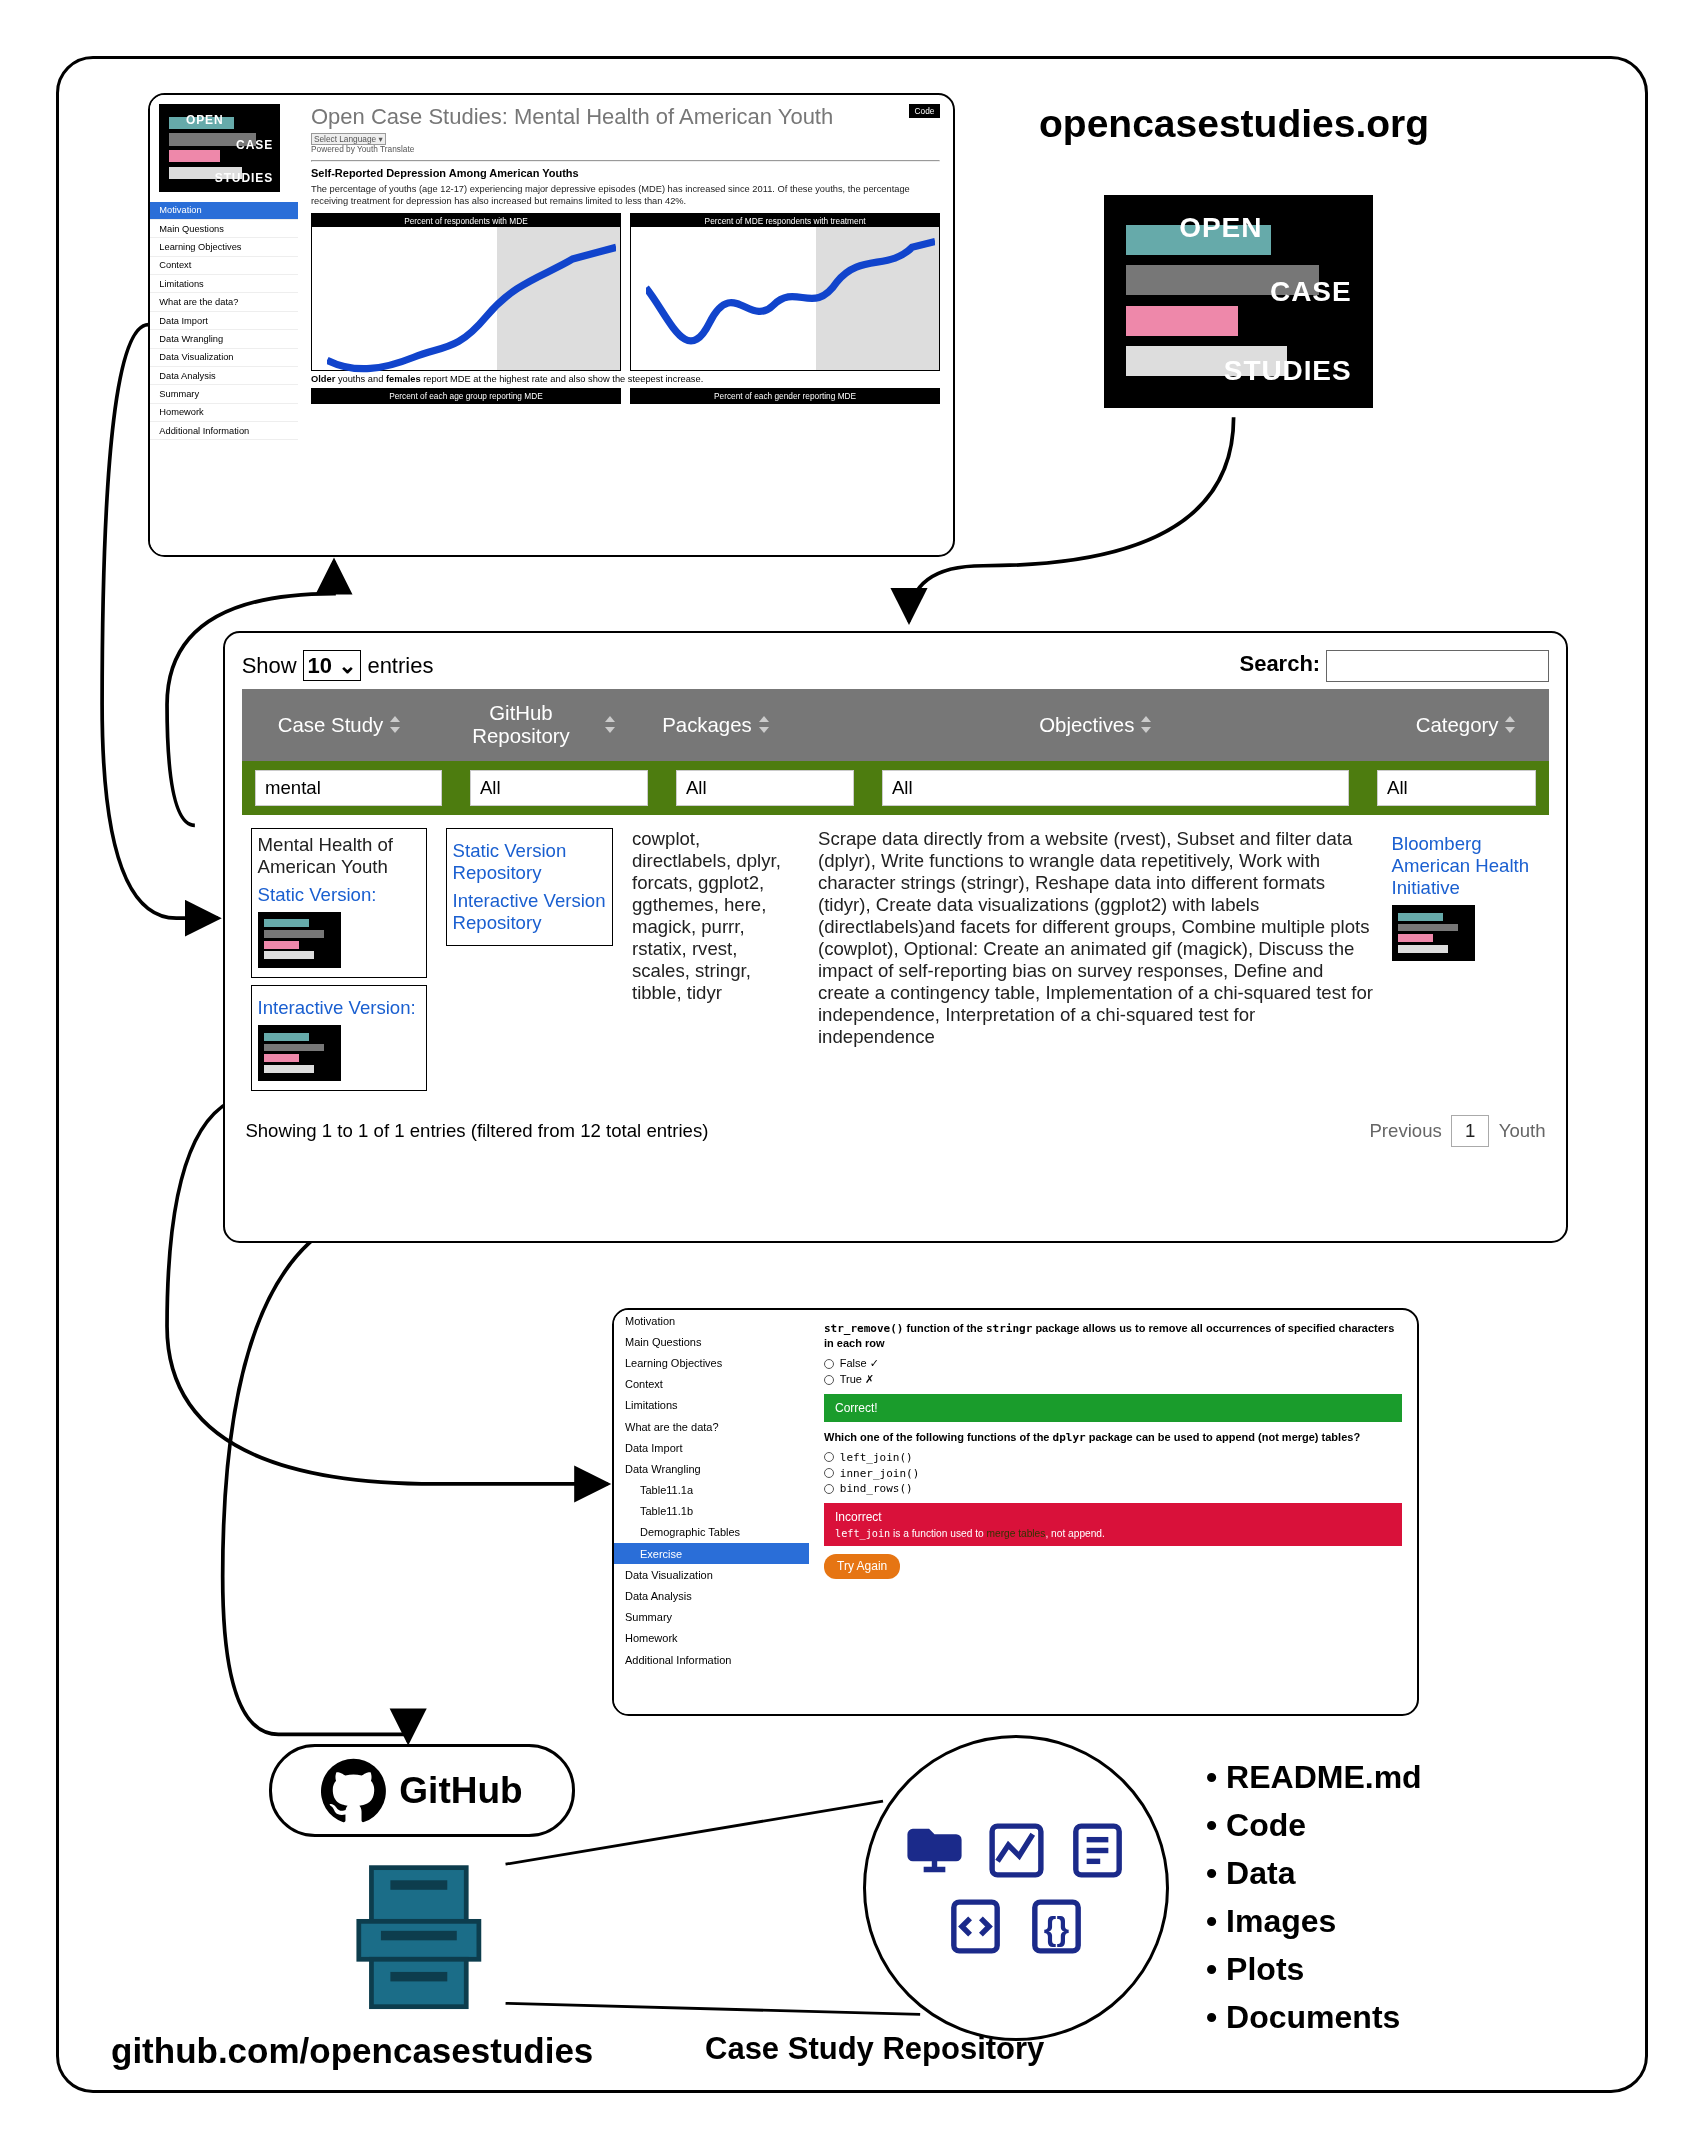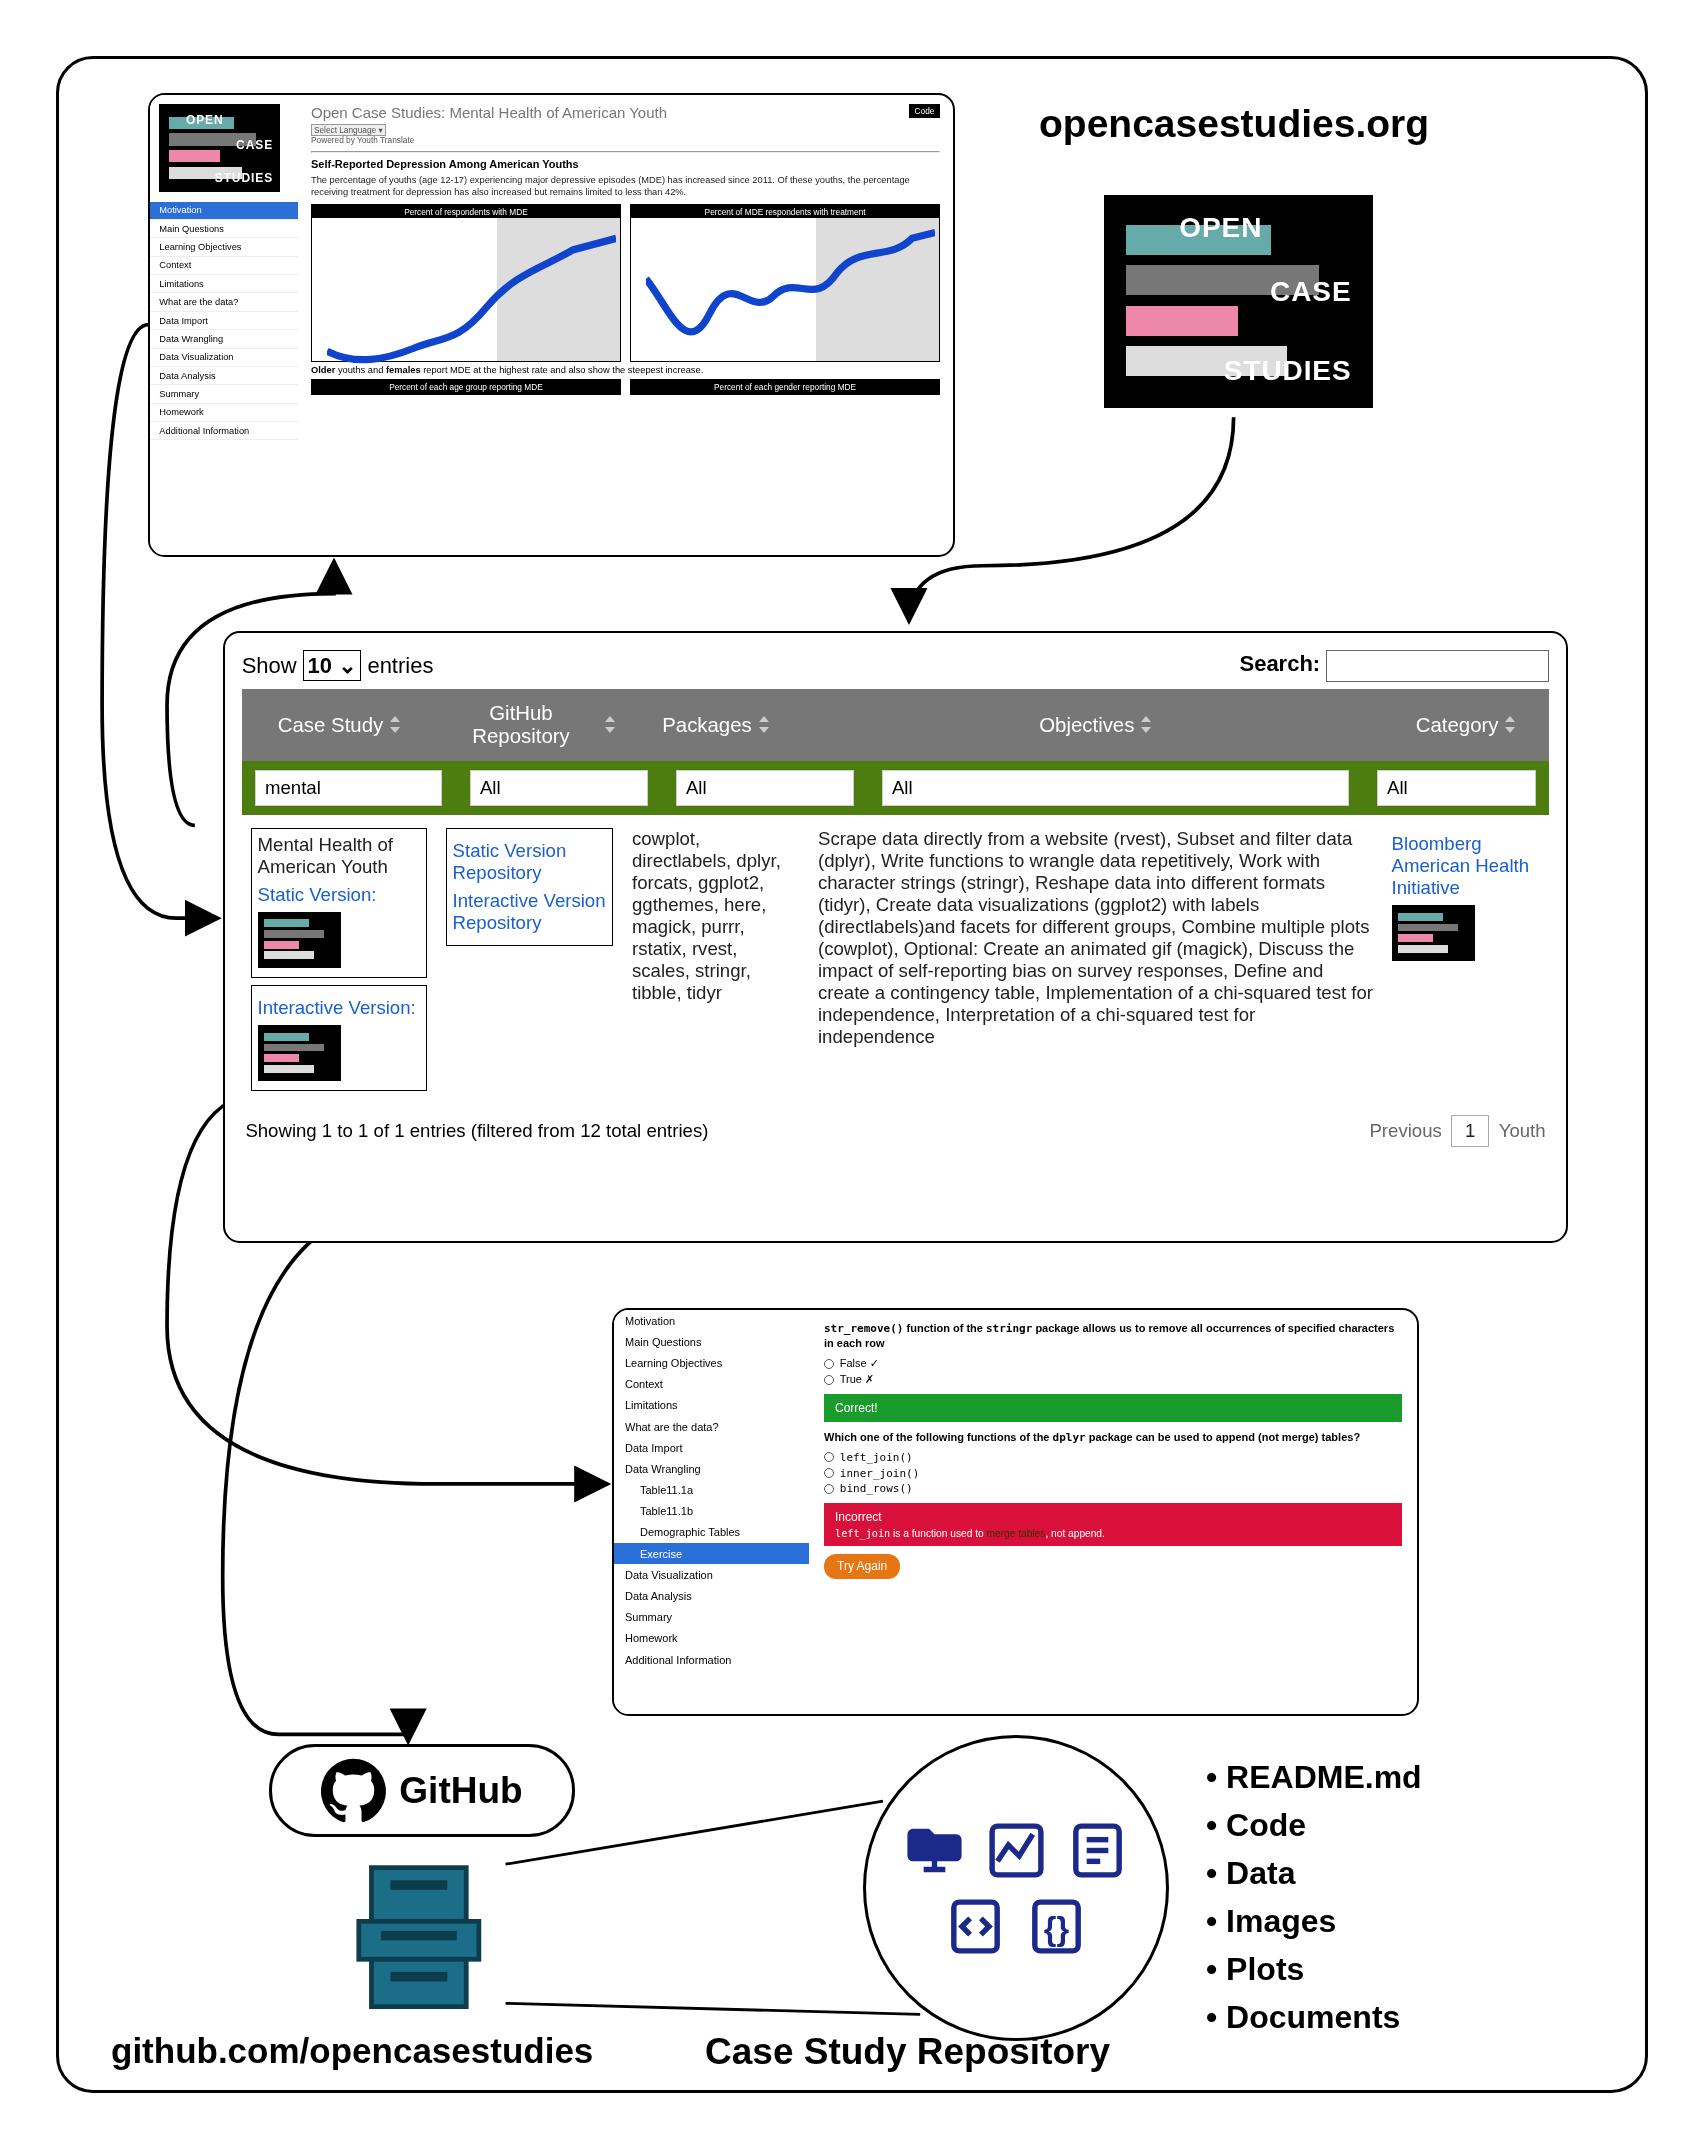--- a/index.html
+++ b/index.html
@@ -33,21 +33,21 @@
   .ocs-logo .bar { position:absolute; left:8%; height:14%; }
   .ocs-logo .bar1 { top:14%; width:54%; background:#6aa; }
   .ocs-logo .bar2 { top:33%; width:72%; background:#777; }
   .ocs-logo .bar3 { top:52%; width:42%; background:#e8a; }
   .ocs-logo .bar4 { top:71%; width:60%; background:#ddd; }
   .ocs-logo .lbl { position:absolute; color:#fff; font-weight:bold; letter-spacing:0.9px; }
   .nav-list { list-style:none; font-size:9.3px; }
   .nav-list li { padding:3.7px 9.3px; border-bottom:0.9px solid #eee; cursor:pointer; }
   .nav-list li.active { background:#2a6ed8; color:#fff; }
   .site-main { margin-left:148px; padding:9.3px 13px; }
-  .site-title { color:#777; font-size:15px; font-weight:normal; margin-bottom:3.7px; }
+  .site-title { color:#777; font-size:22px; font-weight:normal; margin-bottom:3.7px; }
   .site-subtitle-row { font-size:8.3px; color:#555; margin-bottom:5.6px; }
   .lang-select { font-size:8.3px; border:0.9px solid #999; background:#eee; padding:0 1.9px; }
   .section-title { font-weight:bold; font-size:11px; margin:5.6px 0 3.7px; }
   .section-text { font-size:9.3px; line-height:1.3; color:#222; }
   .chart-row { display:flex; gap:9.3px; margin-top:5.6px; }
   .mini-chart { flex:1; border:0.9px solid #000; height:158px; background:linear-gradient(to right,#fff 60%,#ddd 60%); position:relative; }
   .mini-chart-title { font-size:8.3px; text-align:center; background:#000; color:#fff; padding:1.9px; }
   .mini-chart svg { position:absolute; inset:16.7px 3.7px 9.3px 15px; }
   .code-badge { position:absolute; top:9.3px; right:13px; background:#000; color:#fff; font-size:8.3px; padding:1.9px 5.6px; }
   .bold-caption { font-size:9.3px; margin-top:3.7px; }
@@ -98,21 +98,21 @@
   .try-btn { background:#e67513; color:#fff; padding:5.6px 13px; font-size:12px; display:inline-block;border-radius:12px; }
   code { font-family: monospace; }
 
   
   .github-badge { position:absolute; left:269px; top:1744px; width:306px; height:93px; border:3.7px solid #000; border-radius:46px; display:flex; align-items:center; justify-content:center; gap:13px; font-size:37px; font-weight:bold; }
   .cabinet { position:absolute; left:343px; top:1855px; width:158px; height:158px; }
   .github-url { position:absolute; left:111px; top:2031px; font-size:35px; font-weight:bold; }
 
   
   .repo-circle { position:absolute; left:863px; top:1735px; width:306px; height:306px; border:3.7px solid #000; border-radius:50%; display:flex; flex-wrap:wrap; align-content:center; justify-content:center; gap:11px 16.7px; padding:28px; }
-  .repo-label { position:absolute; left:705px; top:2031px; font-size:37px; font-weight:bold; }
+  .repo-label { position:absolute; left:705px; top:2031px; font-size:31px; font-weight:bold; }
 
   .repo-list { position:absolute; left:1206px; top:1753px; font-size:32px; font-weight:bold; line-height:1.5; }
   .repo-list li { list-style:none; }
   .repo-list li::before { content:"• "; }
 
   
   .arrow-svg { position:absolute; overflow:visible; pointer-events:none; }
 
   .file-icon { width:65px; height:65px; }
 </style>

